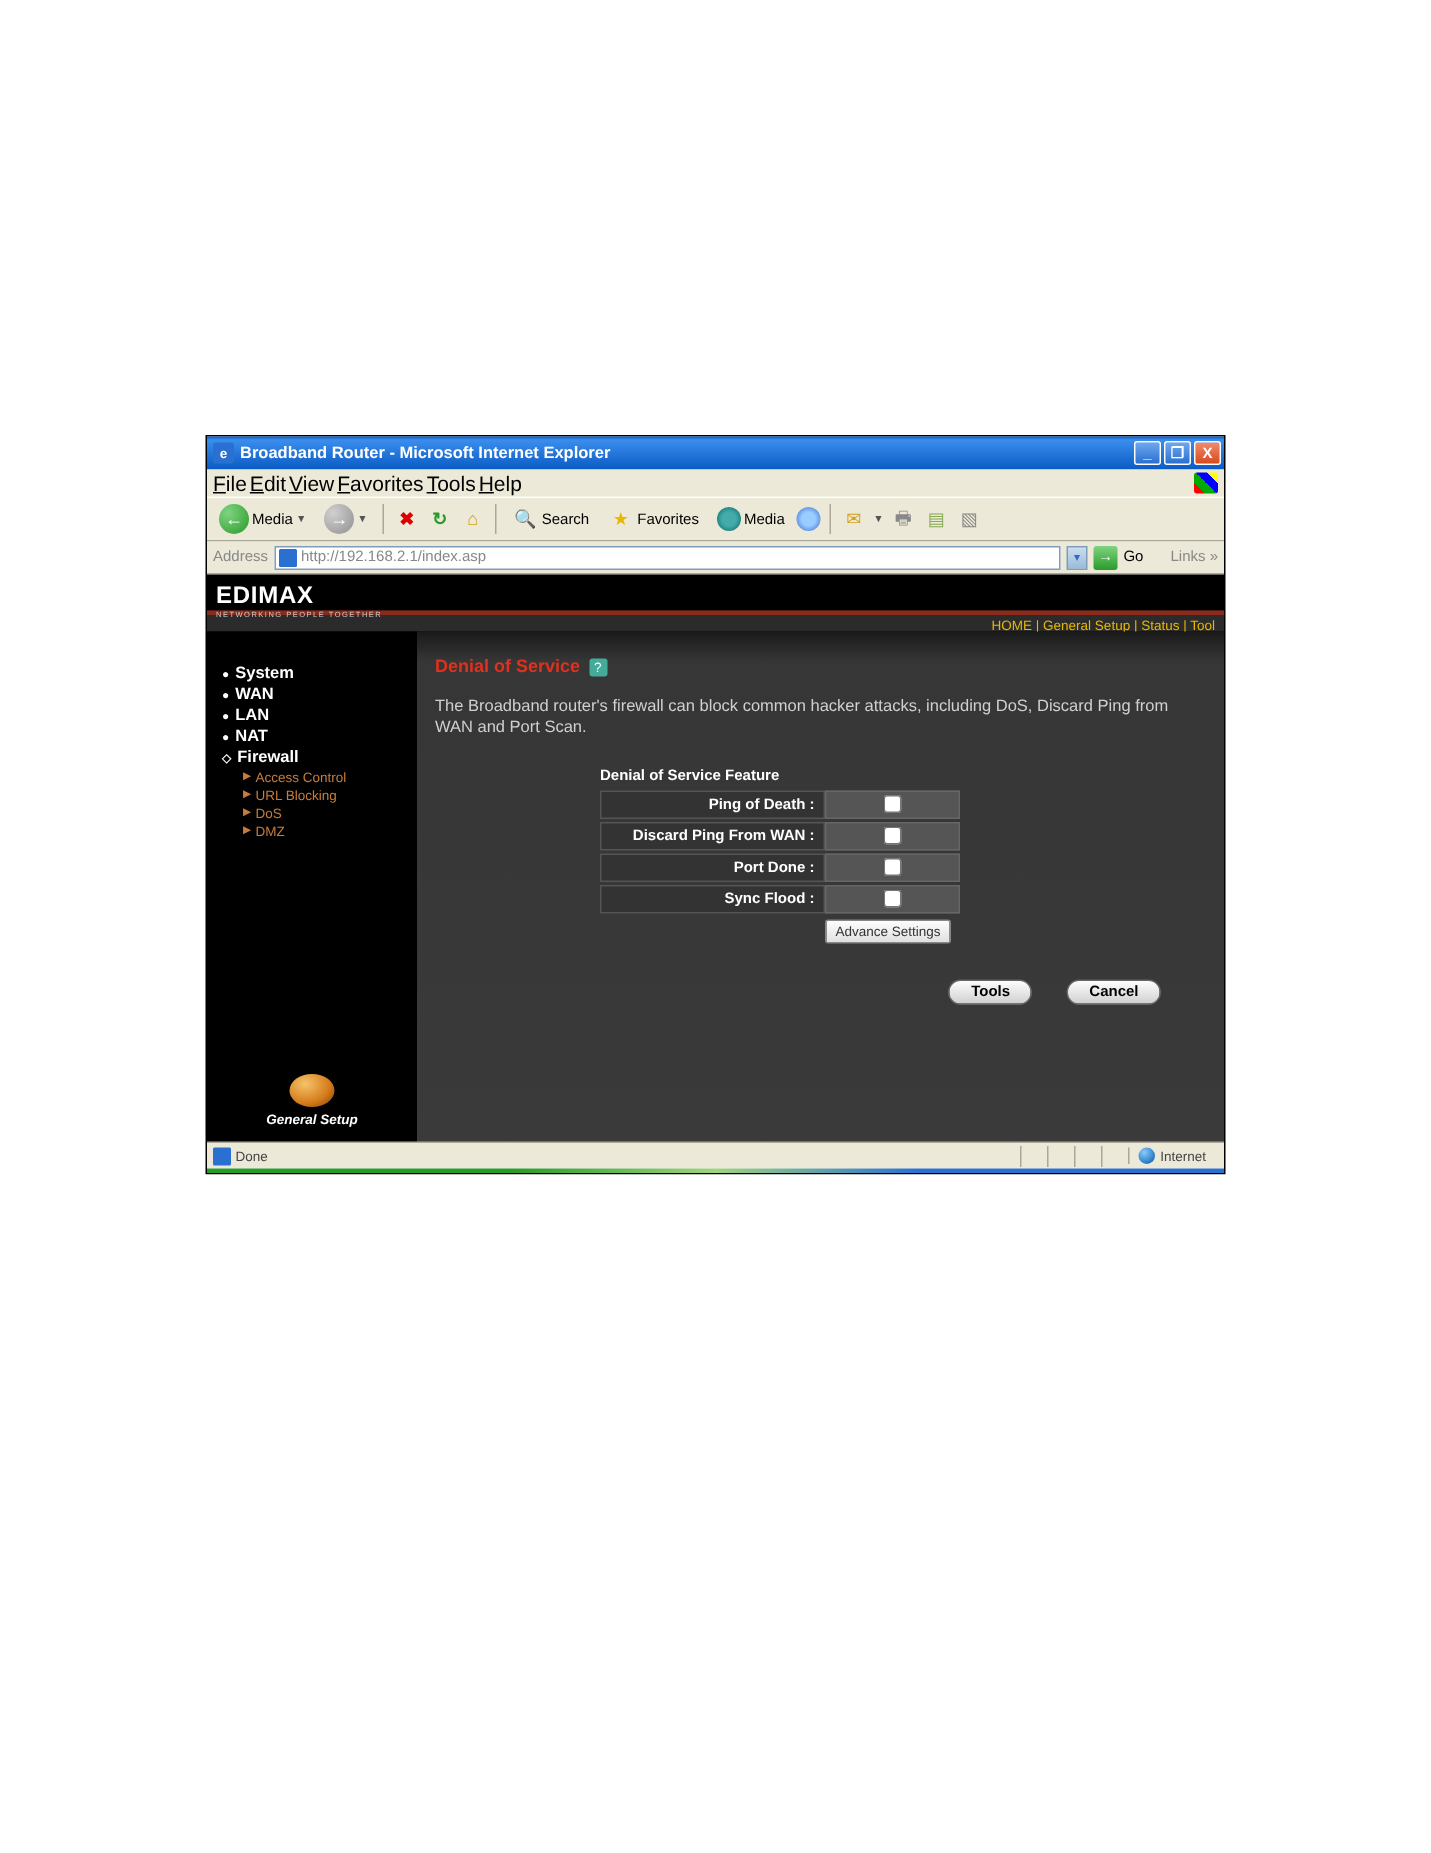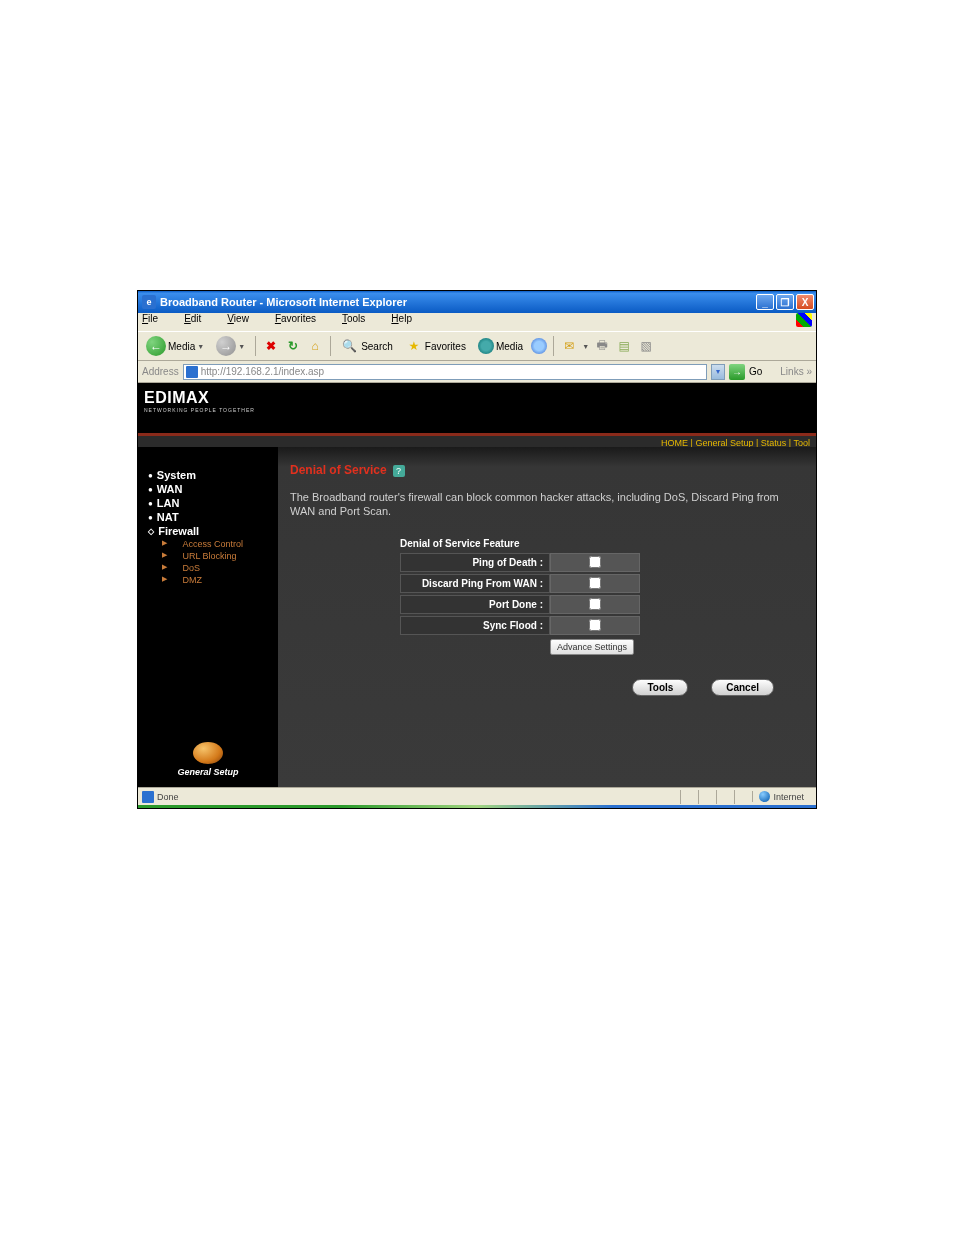--- a/index.html
+++ b/index.html
@@ -8,21 +8,21 @@
   
   .titlebar { background: linear-gradient(to bottom, #0a5bc4, #3b8eed 10%, #0a5bc4); color: #fff; height: 22px; display: flex; align-items: center; padding: 0 2px 0 4px; font-size: 11px; font-weight: bold; }
   .titlebar .ie-icon { width: 14px; height: 14px; margin-right: 4px; background: #2a70d0; border-radius: 2px; display: inline-flex; align-items: center; justify-content: center; color: #fff; font-size: 9px; font-weight: bold; }
   .titlebar .title-text { flex: 1; }
   .titlebar .win-btns { display: flex; gap: 2px; }
   .titlebar .win-btn { width: 18px; height: 16px; border: 1px solid #fff; border-radius: 2px; display: flex; align-items: center; justify-content: center; font-size: 10px; font-weight: bold; }
   .win-min { background: linear-gradient(#6fa8ef,#2a70d0); color:#fff;}
   .win-max { background: linear-gradient(#6fa8ef,#2a70d0); color:#fff;}
   .win-close { background: linear-gradient(#f08b6e,#d64b1f); color:#fff;}
   
-  .menubar { background: #ece9d8; height: 18px; display: flex; align-items: flex-start; padding: 0 4px; gap: 26px; color: #000; font-size: 10px; position: relative; }
+  .menubar { background: #ece9d8; height: 18px; display: flex; align-items: center; padding: 0 4px; gap: 2px; color: #000; font-size: 14px; position: relative; }
   .menubar span { text-decoration: underline; text-decoration-color: transparent; }
   .menubar span::first-letter { text-decoration: underline; }
   .menubar .flag { position: absolute; right: 4px; width: 16px; height: 14px; background: linear-gradient(45deg,#f00 25%, #0a0 25% 50%, #00f 50% 75%, #ff0 75%); border-radius:2px;}
   
   .toolbar { background: #ece9d8; height: 30px; border-top: 1px solid #fff; border-bottom: 1px solid #aca899; display: flex; align-items: center; padding: 0 4px; gap: 4px; font-size: 10px; }
   .tb-btn { display: flex; align-items: center; gap: 2px; padding: 2px 4px; }
   .tb-icon { width: 20px; height: 20px; border-radius: 50%; display:flex; align-items:center; justify-content:center; font-size:12px; font-weight:bold;}
   .back-circ { background: radial-gradient(circle at 30% 30%, #7fd47f, #2a9a2a); color:#fff; }
   .fwd-circ { background: radial-gradient(circle at 30% 30%, #d0d0d0, #909090); color:#fff; }
   .tb-sep { width:1px; height:20px; background:#aca899; margin:0 2px;}
@@ -37,32 +37,32 @@
   .mail-y { color:#d4a017;}
   .print-g { color:#888;}
   
   .addrbar { background: #ece9d8; height: 22px; border-bottom: 1px solid #aca899; display:flex; align-items:center; padding: 0 4px; gap:4px; font-size:10px; color:#888;}
   .addrbar .addr-input { flex:1; background:#fff; border:1px solid #7f9db9; height:16px; display:flex; align-items:center; padding:0 2px; color:#888;}
   .addrbar .addr-ie { width:12px;height:12px; background:#2a70d0; border-radius:1px; margin-right:3px; display:inline-block;}
   .addrbar .dd { width:14px;height:16px; background:linear-gradient(#cde,#9bd); border:1px solid #7f9db9; display:flex;align-items:center;justify-content:center; color:#36c; font-size:8px;}
   .addrbar .go-btn { width:16px;height:16px; background:linear-gradient(#7fd47f,#2a9a2a); border-radius:2px; display:flex;align-items:center;justify-content:center;color:#fff;font-weight:bold;}
   
   .content { background:#000; display:flex; flex-direction:column; }
-  .header-strip { height:50px; position:relative; }
+  .header-strip { height:24px; position:relative; }
   .logo { position:absolute; left:6px; top:6px; color:#fff; font-weight:bold; font-size:16px; letter-spacing:0.5px;}
   .logo .sub { display:block; font-size:5px; font-weight:normal; letter-spacing:1px; color:#ccc;}
   .nav-strip { background:#2b2b2b; height:14px; border-top:3px solid #8a2a1a; text-align:right; padding:0 6px; color:#e6b800; font-size:9px; line-height:14px;}
   .nav-strip a { color:#e6b800; text-decoration:none;}
   
   .body-row { display:flex; min-height:340px;}
   .sidebar { width:140px; background:#000; color:#fff; padding:20px 0 0 10px; font-size:10px; position:relative;}
   .sidebar .main-item { display:flex; align-items:center; gap:4px; margin:2px 0; font-size:11px; font-weight:bold;}
   .sidebar .main-item .arrow { font-size:8px; color:#fff;}
   .sidebar .main-item.open .arrow { color:#fff;}
-  .sidebar .sub-item { margin-left:14px; color:#c97c3a; font-size:9px; display:flex; gap:15px; margin-top:2px;}
+  .sidebar .sub-item { margin-left:14px; color:#c97c3a; font-size:9px; display:flex; gap:3px; margin-top:2px;}
   .sidebar .sub-item .tri { color:#c97c3a; font-size:7px;}
   .gen-setup { position:absolute; bottom:10px; left:0; right:0; text-align:center;}
   .gen-setup .orb { width:30px; height:22px; margin:0 auto 3px; background:radial-gradient(ellipse at 35% 30%, #f6c36a, #d47a1a 60%, #7a3a0a); border-radius:50%;}
   .gen-setup .lbl { color:#fff; font-style:italic; font-size:9px; font-weight:bold;}
   
   .main { flex:1; background:linear-gradient(to bottom, #1a1a1a, #363636 20px, #3a3a3a); padding:16px 12px 12px 12px; color:#fff; font-size:10px;}
   .main h2 { color:#e0301e; font-size:12px; font-weight:bold; display:inline-block;}
   .help-icon { display:inline-block; width:12px; height:12px; background:#4a9; color:#fff; border-radius:2px; font-size:9px; text-align:center; line-height:12px; margin-left:3px; vertical-align:middle;}
   .desc { color:#d0d0d0; font-size:11px; margin:14px 0 20px 0; line-height:1.2;}
   

